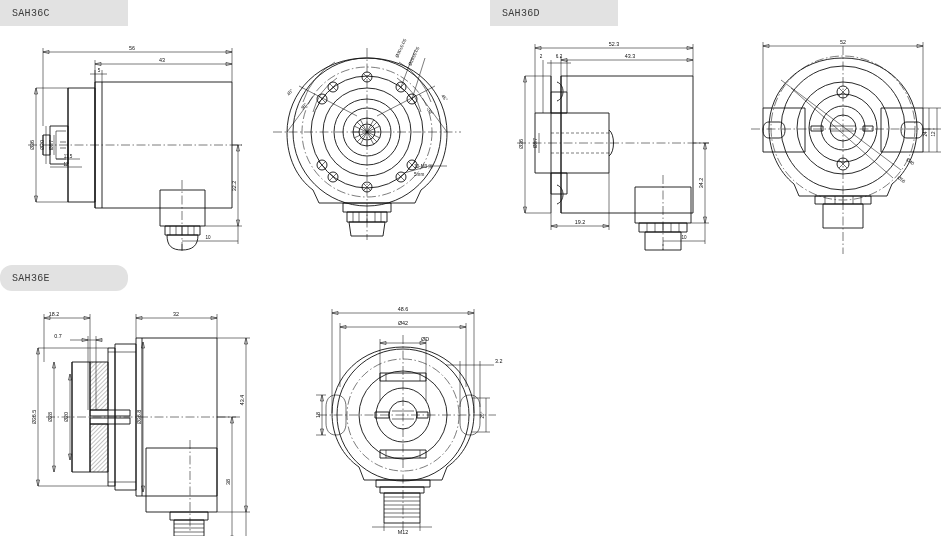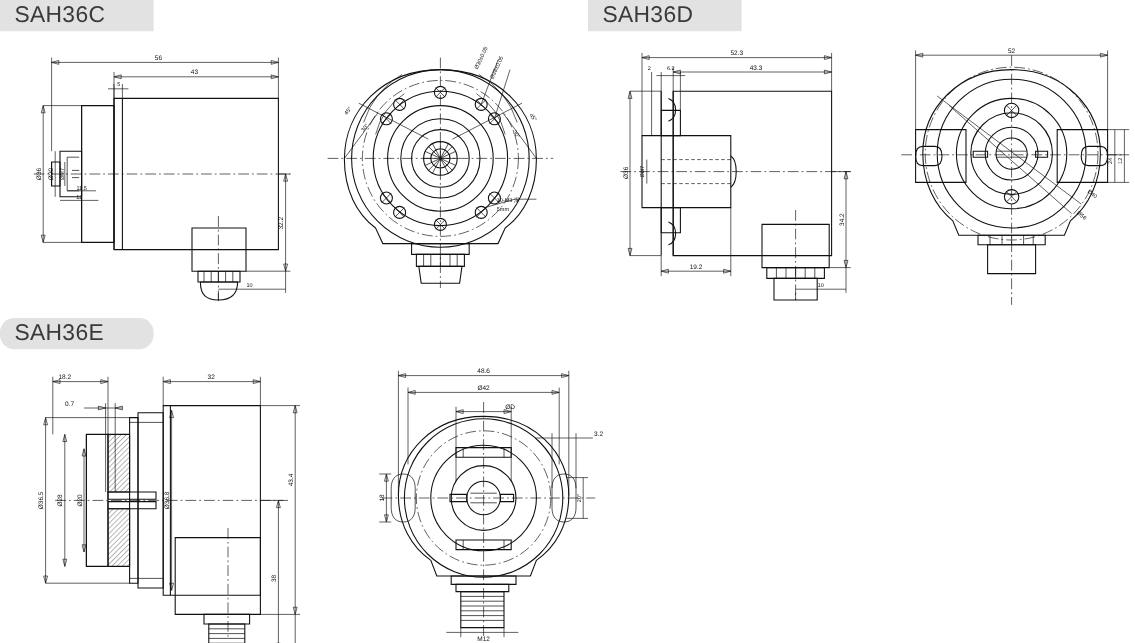--- a/index.html
+++ b/index.html
@@ -1,20 +1,20 @@
 <!DOCTYPE html>
 <html><head>
 <meta charset="utf-8">
 <style>
   html,body{margin:0;padding:0;background:#fff;}
   body{width:946px;height:536px;position:relative;overflow:hidden;
        font-family:"Liberation Sans",sans-serif;color:#1a1a1a;}
   .panel{position:absolute;}
   .banner{position:absolute;background:#e2e2e2;height:26px;display:flex;align-items:center;padding:0 14px 0 12px;}
-  .banner-label{font-size:19px;color:#3a3a3a;letter-spacing:.3px;}
+  .banner-label{font-size:10px;color:#3a3a3a;letter-spacing:.3px;font-family:Liberation Mono, monospace;}
   svg{display:block;overflow:visible;}
   .ln{stroke:#111;fill:none;stroke-width:.9;}
   .ln-thin{stroke:#111;fill:none;stroke-width:.6;}
   .ln-ext{stroke:#111;fill:none;stroke-width:.55;}
   .ln-dash{stroke:#111;fill:none;stroke-width:.55;stroke-dasharray:9 2.5 1.5 2.5;}
   .ln-hid{stroke:#111;fill:none;stroke-width:.55;stroke-dasharray:3 2;}
   .hatch{fill:url(#hatchP);}
   .dimtxt{font-family:"Liberation Sans",sans-serif;font-size:5.4px;fill:#111;}
   .dimtxt-sm{font-family:"Liberation Sans",sans-serif;font-size:4.6px;fill:#111;}
 </style>

